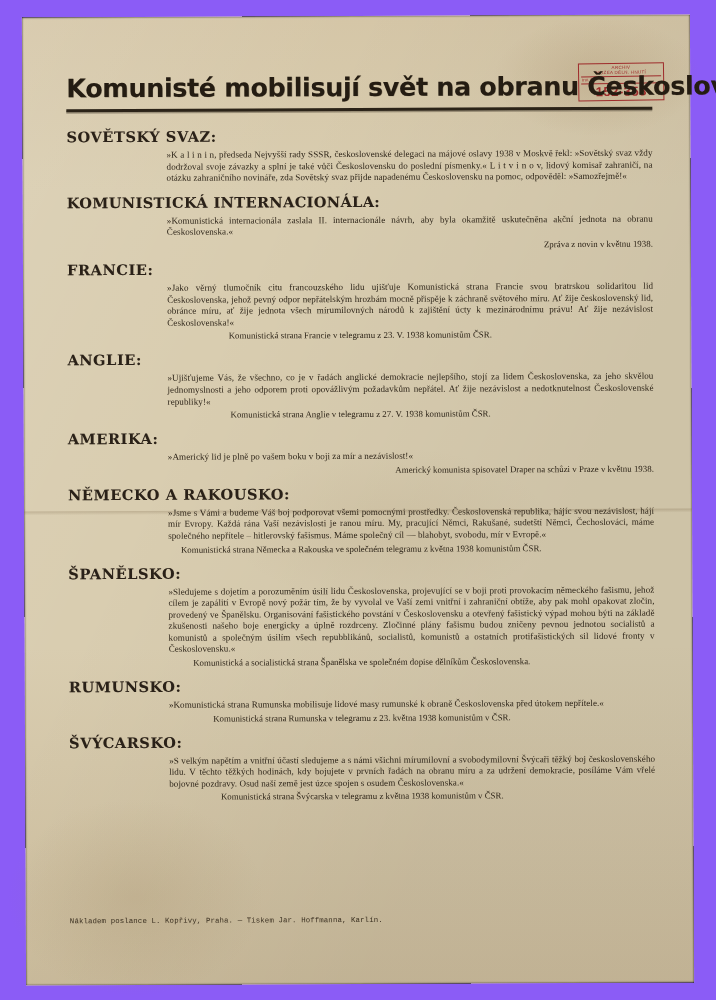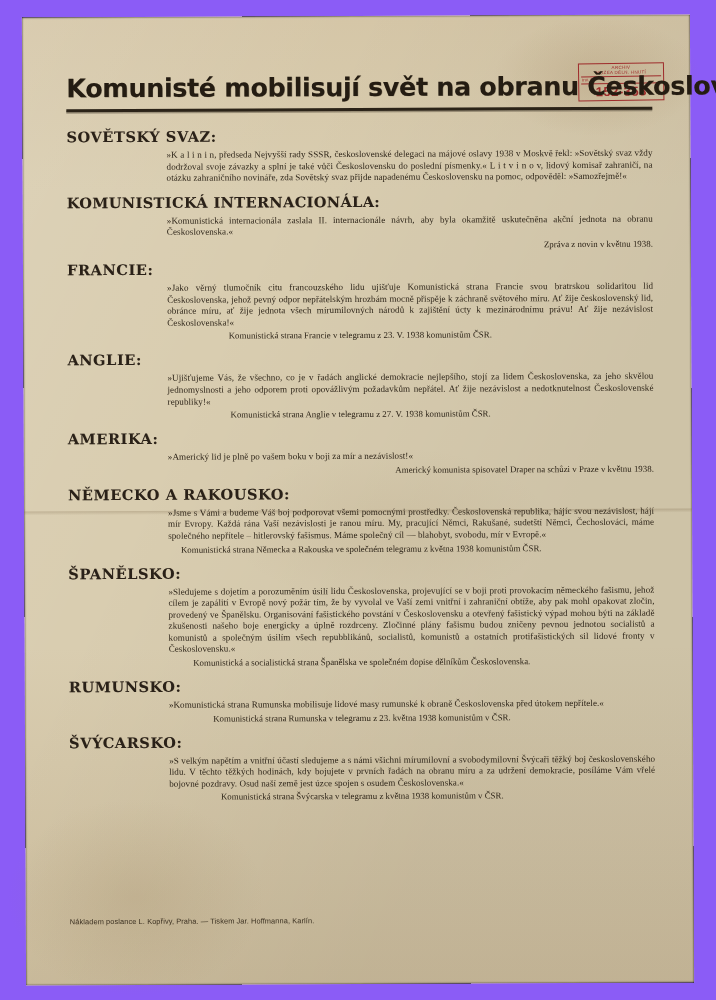--- a/index.html
+++ b/index.html
@@ -148,21 +148,21 @@
     line-height: 11px;
     color: #2e2519;
     text-align: center;
   }
   .attrib.right { text-align: right; }
 
   .imprint {
     position: absolute;
     left: 44px;
     top: 900px;
-    font-family: Liberation Sans, sans-serif;
+    font-family: Liberation Mono, monospace;
     font-size: 7.4px;
     color: #3a2f20;
     letter-spacing: 0.1px;
   }
 </style>
 </head>
 <body>
 
 <div class="page">
   <div class="sheet">

